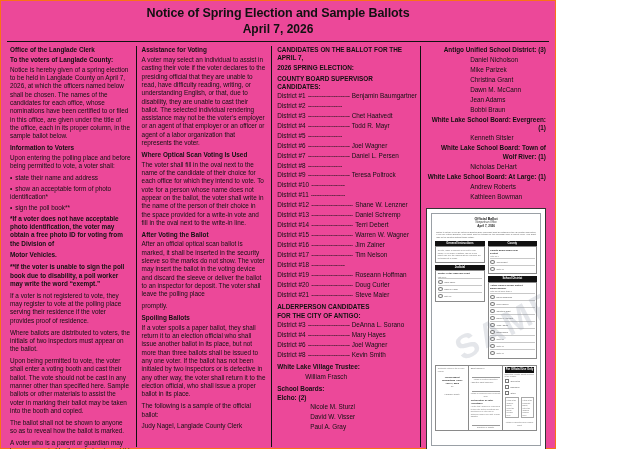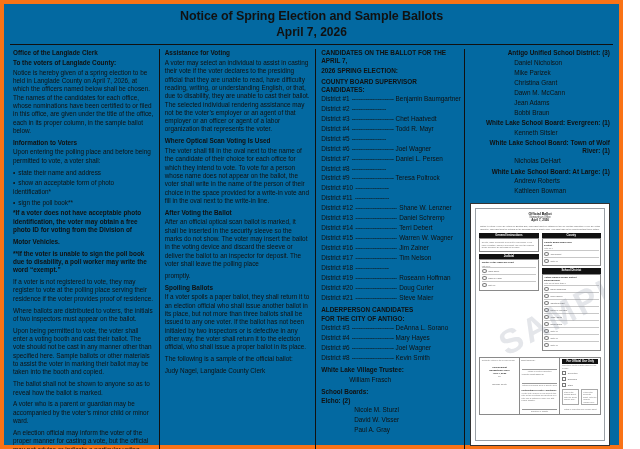--- a/index.html
+++ b/index.html
@@ -9,25 +9,25 @@
   }
   body {
     width: 640px;
     height: 449px;
     overflow: hidden;
     font-family: "Liberation Sans", sans-serif;
     color: #111111;
   }
   #page {
     position: relative;
-    width: 623px;
+    width: 556px;
     height: 449px;
     box-sizing: border-box;
-    border: 4px solid #f97316;
-    background: #0369a1;
+    border: 1px solid #f97316;
+    background: #ec4899;
   }
   .title-block {
     text-align: center;
     padding-top: 5px;
   }
   .doc-title {
     font-size: 12.5px;
     font-weight: bold;
     letter-spacing: -0.1px;
     line-height: 1.15;

